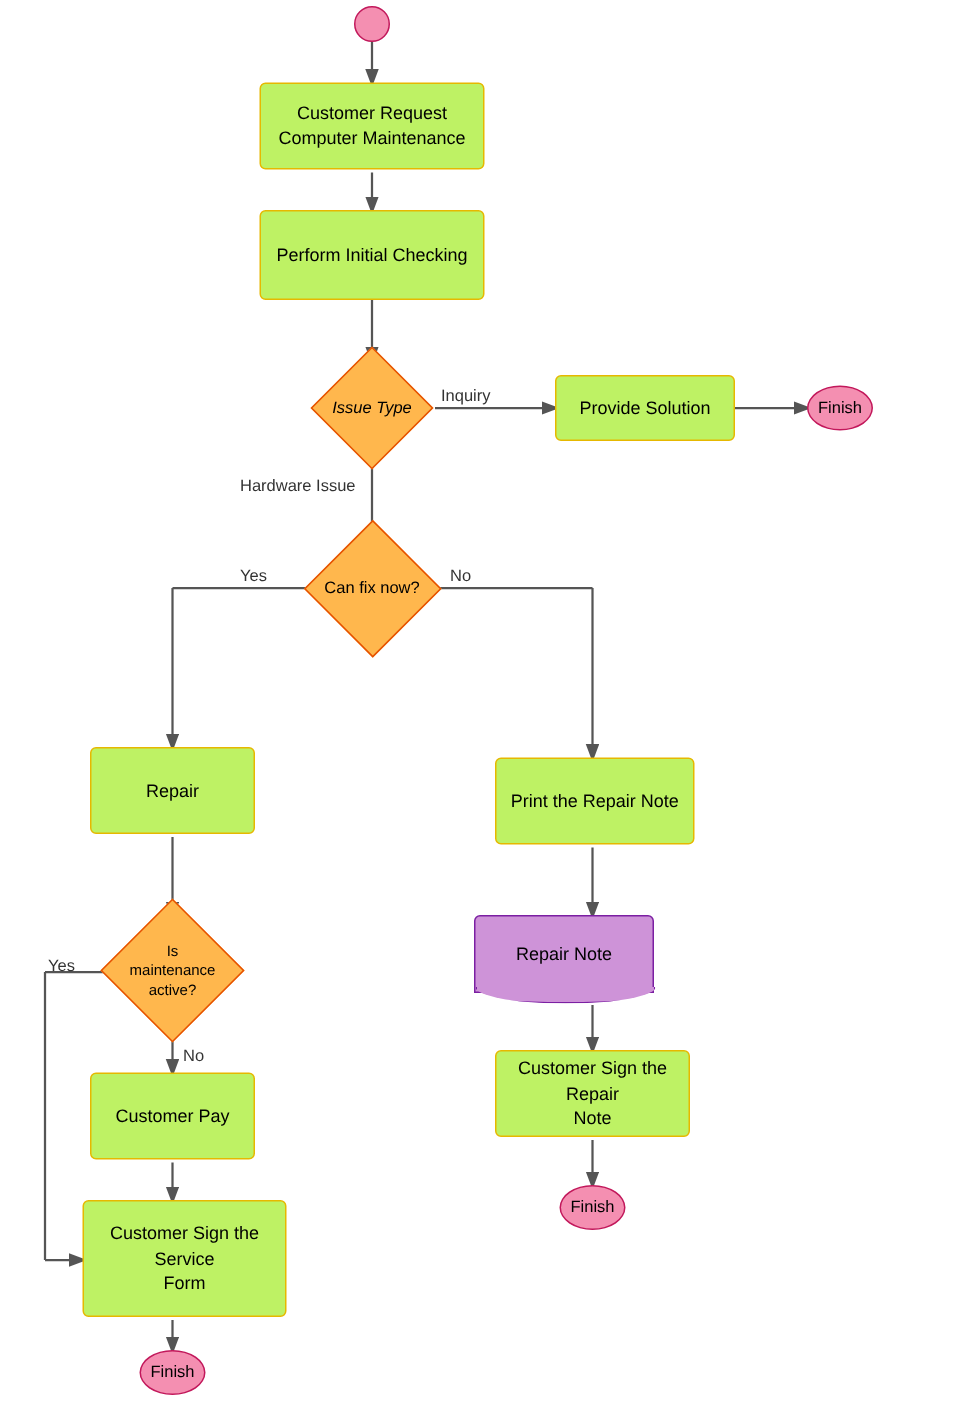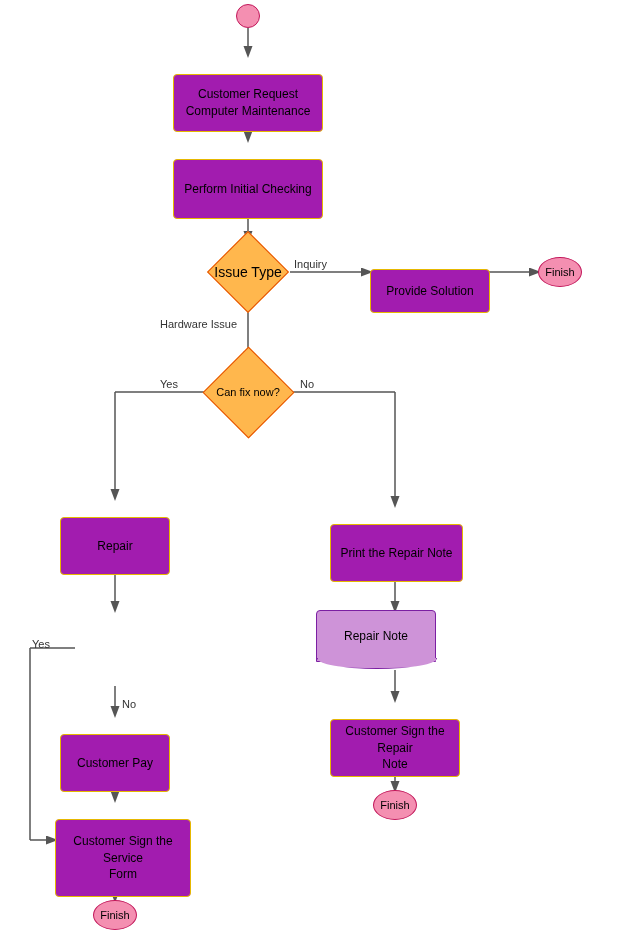--- a/index.html
+++ b/index.html
@@ -18,24 +18,23 @@
       height: 950px;
     }
     .node {
       position: absolute;
       display: flex;
       align-items: center;
       justify-content: center;
       text-align: center;
     }
     .process {
-      background: #a21caf;
+      background: #bef264;
       border: 1.5px solid #e6b800;
       border-radius: 4px;
-      margin-top: 19px;
     }
     .terminal {
       background: #F48FB1;
       border: 1.5px solid #c2185b;
       border-radius: 50%;
     }
     .terminal-small {
       background: #F48FB1;
       border: 1.5px solid #c2185b;
       border-radius: 50%;
@@ -152,21 +151,21 @@
     <span style="white-space:pre-line;">Customer Request
 Computer Maintenance</span>
   </div>
 
   <div class="node process" style="width:150px;height:60px;left:173px;top:140px;padding:6px;text-align:center;">
     <span>Perform Initial Checking</span>
   </div>
 
   <div class="diamond-wrapper" style="width:80px;height:64px;left:208px;top:240px;">
     <div class="diamond" style="width:58px;height:58px;"></div>
-    <span class="diamond-text" style="font-size:14px;">Issue Type</span>
+    <span class="diamond-text" style="font-size:11px;font-style:italic;">Issue Type</span>
   </div>
 
   <div class="node process" style="width:120px;height:44px;left:370px;top:250px;padding:4px;">
     <span>Provide Solution</span>
   </div>
 
   <div class="node terminal-small" style="width:44px;height:30px;left:538px;top:257px;">
     <span style="font-size:11px;">Finish</span>
   </div>
 
@@ -176,20 +175,26 @@
   </div>
 
   <div class="node process" style="width:110px;height:58px;left:60px;top:498px;padding:6px;">
     <span>Repair</span>
   </div>
 
   <div class="node process" style="width:133px;height:58px;left:330px;top:505px;padding:6px;">
     <span>Print the Repair Note</span>
   </div>
 
+  <div class="diamond-wrapper" style="width:90px;height:78px;left:70px;top:608px;">
+    <div class="diamond" style="width:68px;height:68px;"></div>
+    <span class="diamond-text" style="font-size:10px;white-space:pre-line;">Is
+maintenance
+active?</span>
+  </div>
 
   <div class="document-shape" style="width:120px;height:52px;left:316px;top:610px;padding:6px;">
     <span>Repair Note</span>
   </div>
 
   <div class="node process" style="width:110px;height:58px;left:60px;top:715px;padding:6px;align-items:center;">
     <span>Customer Pay</span>
   </div>
 
   <div class="node process" style="width:130px;height:58px;left:330px;top:700px;padding:6px;line-height:1.4;">

